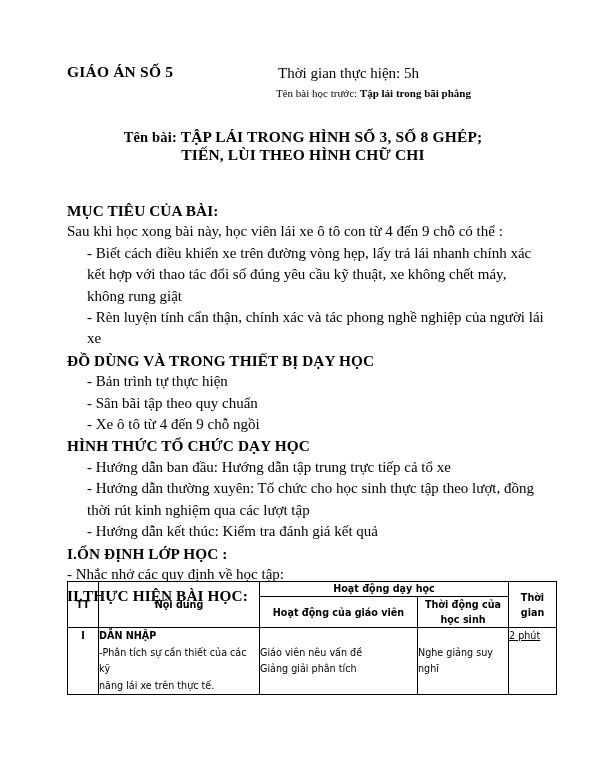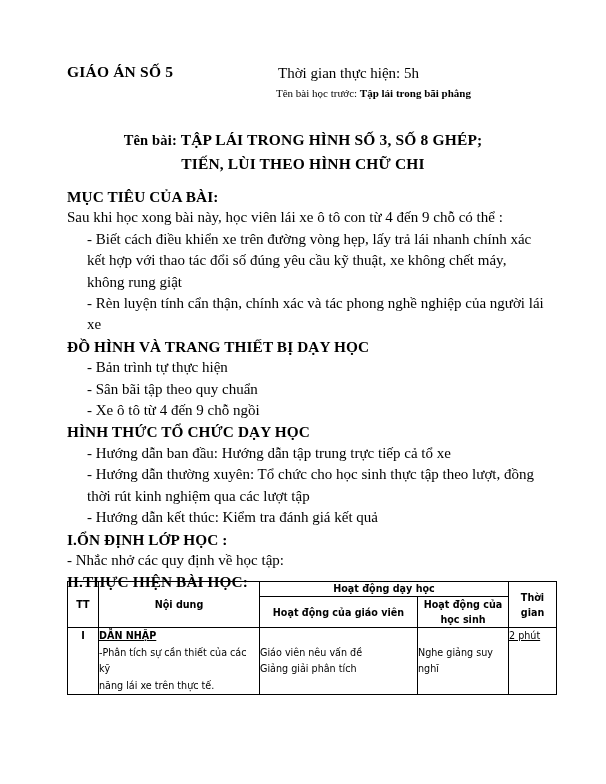--- a/index.html
+++ b/index.html
@@ -55,32 +55,32 @@
   
   .title-block {
     position: absolute;
     left: 0; top: 128px;
     width: 606px;
     text-align: center;
   }
   .title-line {
     font-size: 15.5px;
     font-weight: bold;
-    line-height: 24px;
+    line-height: 17px;
     letter-spacing: 0.15px;
     white-space: nowrap;
     font-family: Liberation Serif, serif;
   }
   .title-line .lead { font-size: 14.5px; }
 
   
   .body-text {
     position: absolute;
     left: 67px;
-    top: 186px;
+    top: 200px;
     width: 478px;
     font-size: 15px;
     line-height: 21.4px;
   }
   .body-text .h {
     font-weight: bold;
     font-size: 15.3px;
     letter-spacing: 0.1px;
     white-space: nowrap;
   }
@@ -125,21 +125,21 @@
   .c-gv    { width: 158px; }
   .c-hs    { width: 91px; }
   .c-tg    { width: 48px; }
 
   .th-pad   { padding: 4px 2px; line-height: 15px; }
   .th-span  { padding: 5px 2px 4px 2px; line-height: 14px; }
   .th-mid   { padding: 6px 3px; line-height: 16px; }
 
   .cell-pad { padding: 5px 6px 8px 6px; line-height: 16.5px; }
   .cell-pad-c { padding: 5px 4px; line-height: 16.5px; text-align: center; font-weight: bold; }
-  .cell-bold { font-weight: bold; display: block; text-decoration: underline; }
+  .cell-bold { font-weight: bold; display: block; }
   .cell-line { display: block; }
   .cell-tg { padding: 5px 6px; line-height: 16px; text-decoration: underline; }
 
   .tt-head-cell {
     vertical-align: middle;
     text-align: center;
   }
 </style>
 </head>
 <body>
@@ -161,21 +161,21 @@
     <div class="title-line">TIẾN, LÙI THEO HÌNH CHỮ CHI</div>
   </div>
 
   <div class="body-text">
 
     <div class="h">MỤC TIÊU CỦA BÀI:</div>
     <div class="p">Sau khi học xong bài này, học viên lái xe ô tô con từ 4 đến 9 chỗ có thể :</div>
     <div class="p bullet">-  Biết cách điều khiển xe trên đường vòng hẹp, lấy trả lái nhanh chính xác kết hợp với thao tác đổi số đúng yêu cầu kỹ thuật, xe không chết máy, không rung giật</div>
     <div class="p bullet">-  Rèn luyện tính cẩn thận, chính xác và tác phong nghề nghiệp của người lái xe</div>
 
-    <div class="h">ĐỒ HÌNH VÀ TRANG THIẾT BỊ DẠY HỌC</div>
+    <div class="h">ĐỒ DÙNG VÀ TRONG THIẾT BỊ DẠY HỌC</div>
     <div class="p bullet">-  Bản trình tự thực hiện</div>
     <div class="p bullet">-  Sân bãi tập theo quy chuẩn</div>
     <div class="p bullet">-  Xe ô tô từ 4 đến 9 chỗ ngồi</div>
 
     <div class="h">HÌNH THỨC TỔ CHỨC DẠY HỌC</div>
     <div class="p bullet">-  Hướng dẫn ban đầu: Hướng dẫn tập trung trực tiếp cả tổ xe</div>
     <div class="p bullet">-  Hướng dẫn thường xuyên: Tổ chức cho học sinh thực tập theo lượt, đồng thời rút kinh nghiệm qua các lượt tập</div>
     <div class="p bullet">-  Hướng dẫn kết thúc: Kiểm tra đánh giá kết quả</div>
 
     <div class="h">I.ỔN ĐỊNH LỚP HỌC :</div>
@@ -199,21 +199,21 @@
           <th rowspan="2" class="tt-head-cell th-mid">Nội dung</th>
           <th colspan="2" class="th-span">Hoạt động dạy học</th>
           <th rowspan="2" class="th-pad">
             <span class="cell-line">Thời</span>
             <span class="cell-line">gian</span>
           </th>
         </tr>
         <tr>
           <th class="th-pad">Hoạt động của giáo viên</th>
           <th class="th-pad">
-            <span class="cell-line">Hoạt động của</span>
+            <span class="cell-line">Thời động của</span>
             <span class="cell-line">học sinh</span>
           </th>
         </tr>
       </thead>
       <tbody>
         <tr>
           <td class="cell-pad-c">I</td>
           <td class="cell-pad">
             <span class="cell-bold">DẪN NHẬP</span>
             <span class="cell-line">-Phân tích sự cần thiết của các kỹ</span>

